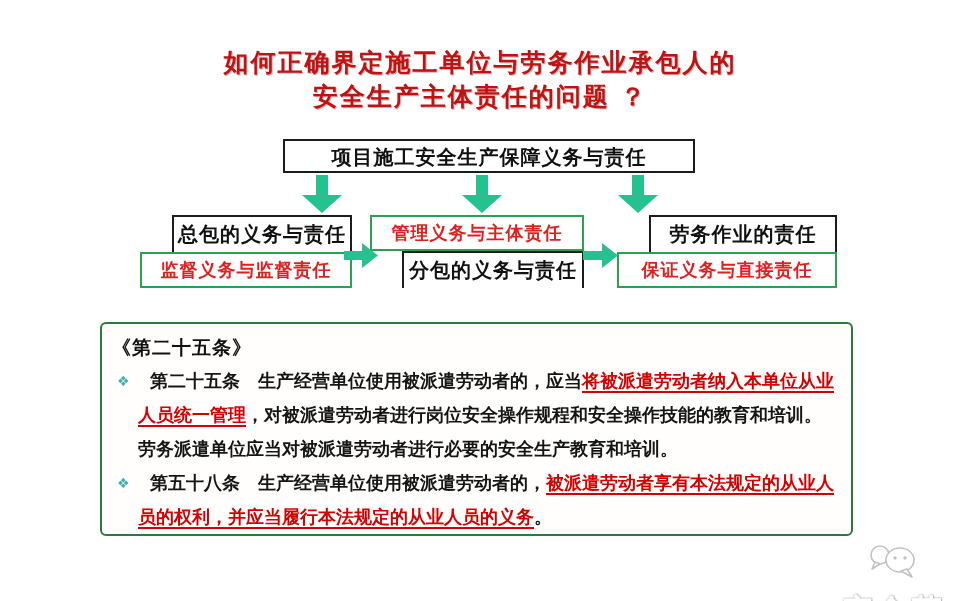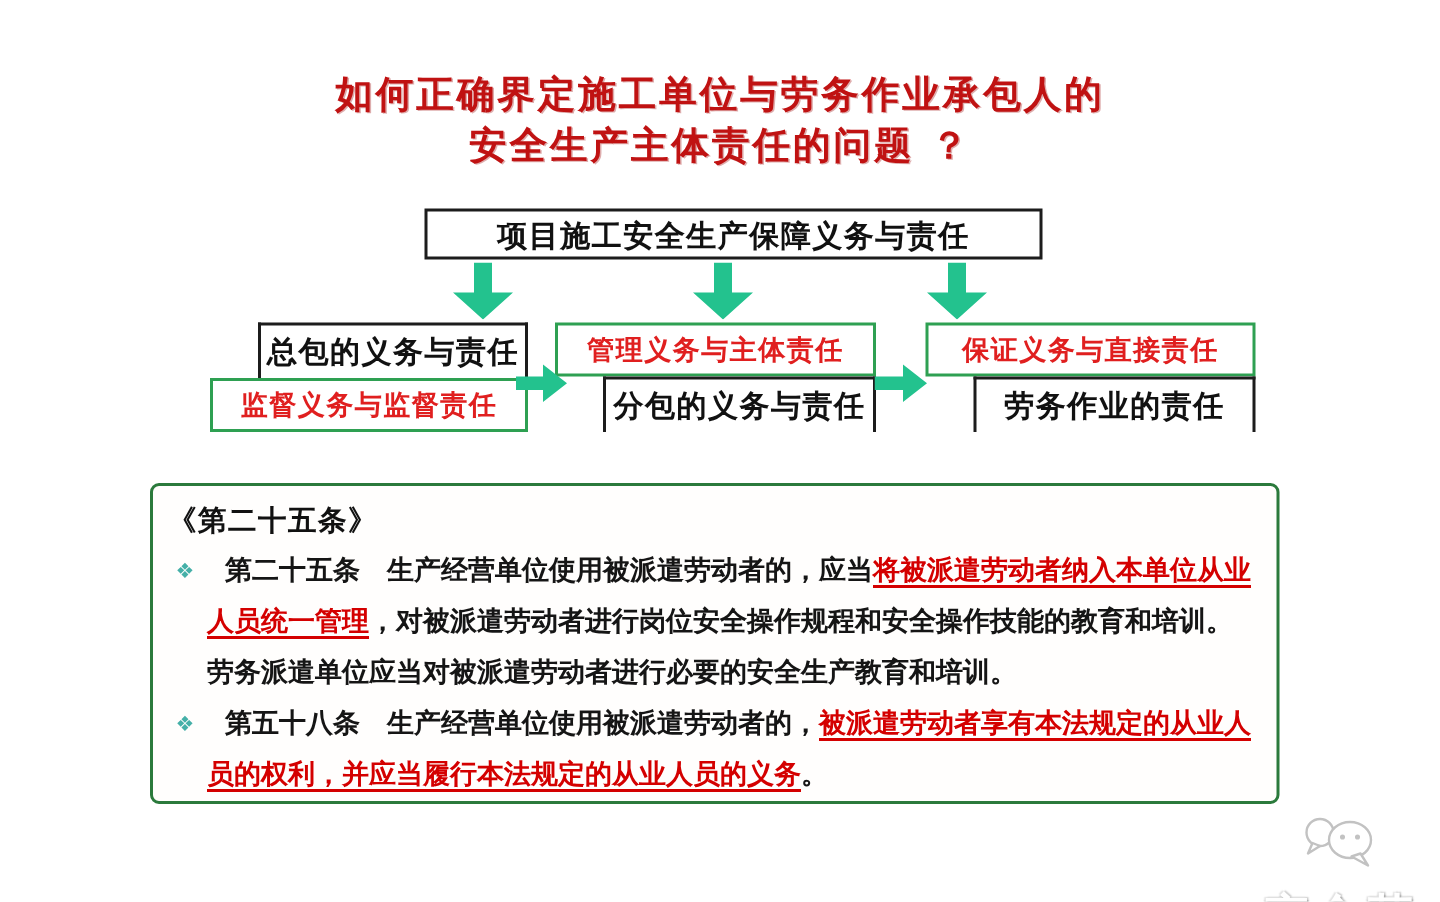--- a/index.html
+++ b/index.html
@@ -109,25 +109,25 @@
   <div class="group" style="left:370px;width:214px">
     <div class="cell bottom">
       <span>管理义务与主体责任</span>
     </div>
     <div class="cell top">
       <span>分包的义务与责任</span>
     </div>
   </div>
 
   <div class="group" style="left:617px;width:220px">
+    <div class="cell top">
+      <span>劳务作业的责任</span>
+    </div>
     <div class="cell bottom">
       <span>保证义务与直接责任</span>
-    </div>
-    <div class="cell top">
-      <span>劳务作业的责任</span>
     </div>
   </div>
 
   <svg class="arrow" style="left:344px;top:242px" width="34" height="27" viewBox="0 0 34 27">
     <polygon points="0,9 18,9 18,1 34,13.5 18,26 18,18 0,18" fill="#23c28e"></polygon>
   </svg>
   <svg class="arrow" style="left:583px;top:242px" width="35" height="27" viewBox="0 0 35 27">
     <polygon points="0,9 19,9 19,1 35,13.5 19,26 19,18 0,18" fill="#23c28e"></polygon>
   </svg>
 

